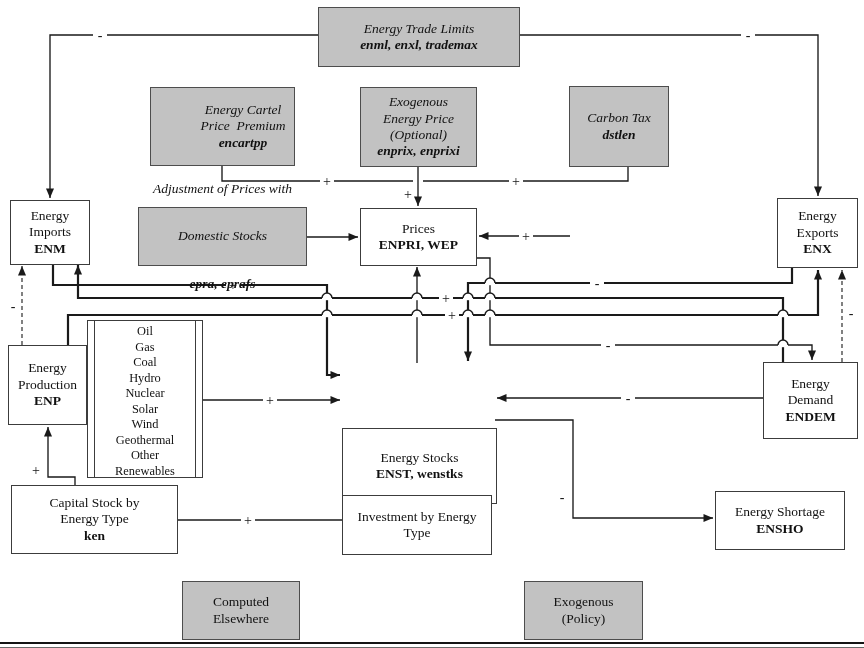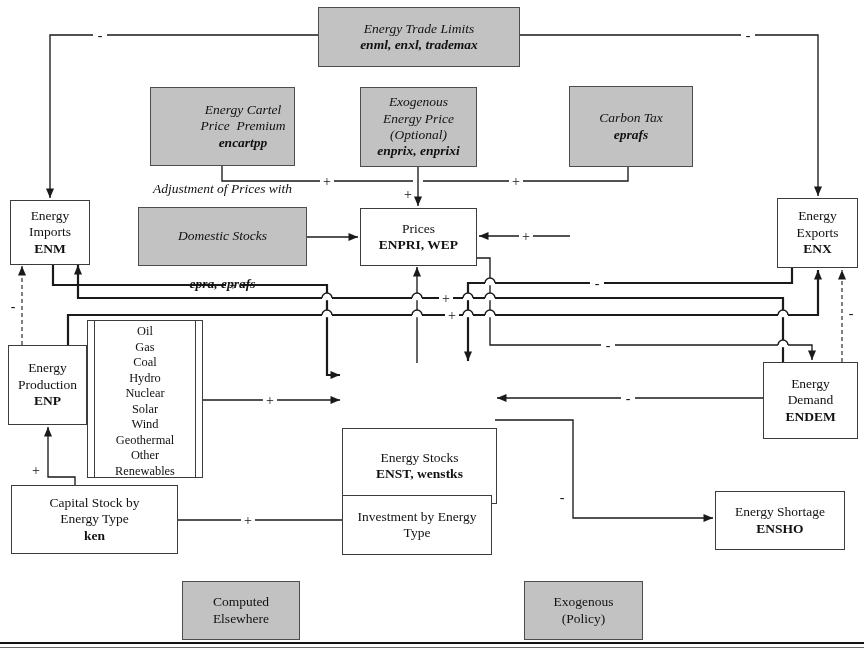--- a/index.html
+++ b/index.html
@@ -133,23 +133,23 @@
       <span class="it">Energy Cartel</span>
       <span class="it">Price  Premium</span>
       <span class="bi">encartpp</span>
     </div>
     <div class="box gray" style="left: 360px; top: 87px; width: 117px; height: 80px;">
       <span class="it">Exogenous</span>
       <span class="it">Energy Price</span>
       <span class="it">(Optional)</span>
       <span class="bi">enprix, enprixi</span>
     </div>
-    <div class="box gray" style="left: 569px; top: 86px; width: 124px; height: 81px;">
+    <div class="box gray" style="left: 569px; top: 86px; width: 100px; height: 81px;">
       <span class="it">Carbon Tax</span>
-      <span class="bi">eprafs</span>
+      <span class="bi">dstlen</span>
     </div>
     <div class="box white" style="left: 10px; top: 200px; width: 80px; height: 65px;">
       <span>Energy</span>
       <span>Imports</span>
       <span class="b">ENM</span>
     </div>
     <div class="box gray" style="left: 138px; top: 207px; width: 169px; height: 59px; gap: 31px;">
       <span class="it">Adjustment of Prices with</span>
       <span class="it">Domestic Stocks</span>
       <span class="bi">epra, eprafs</span>

